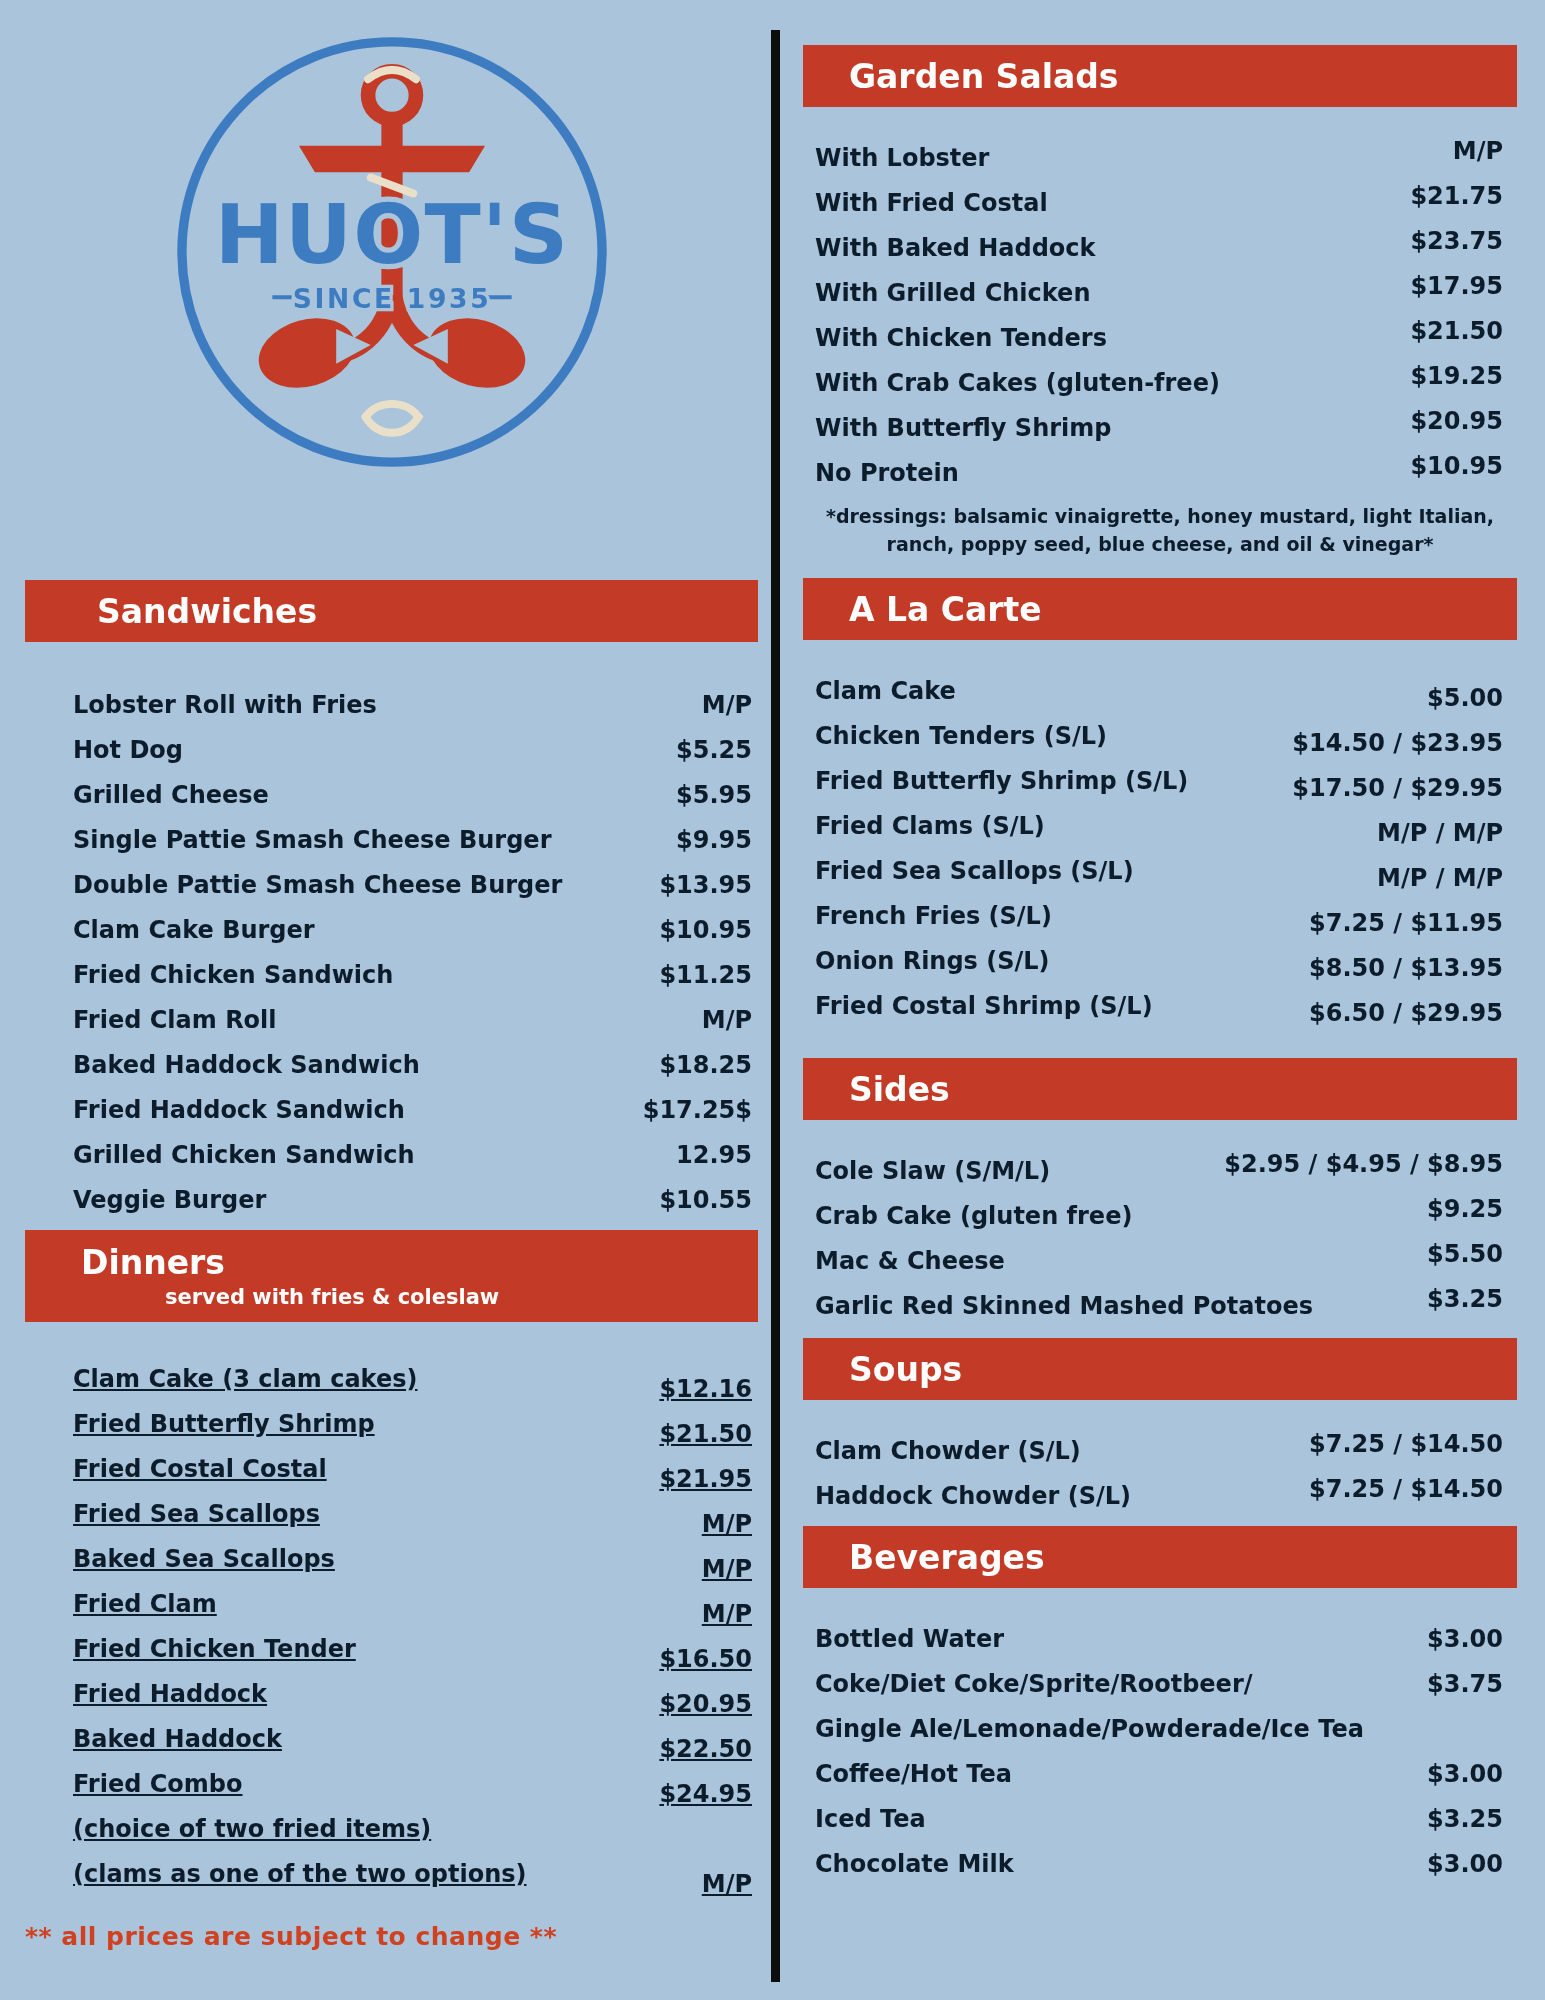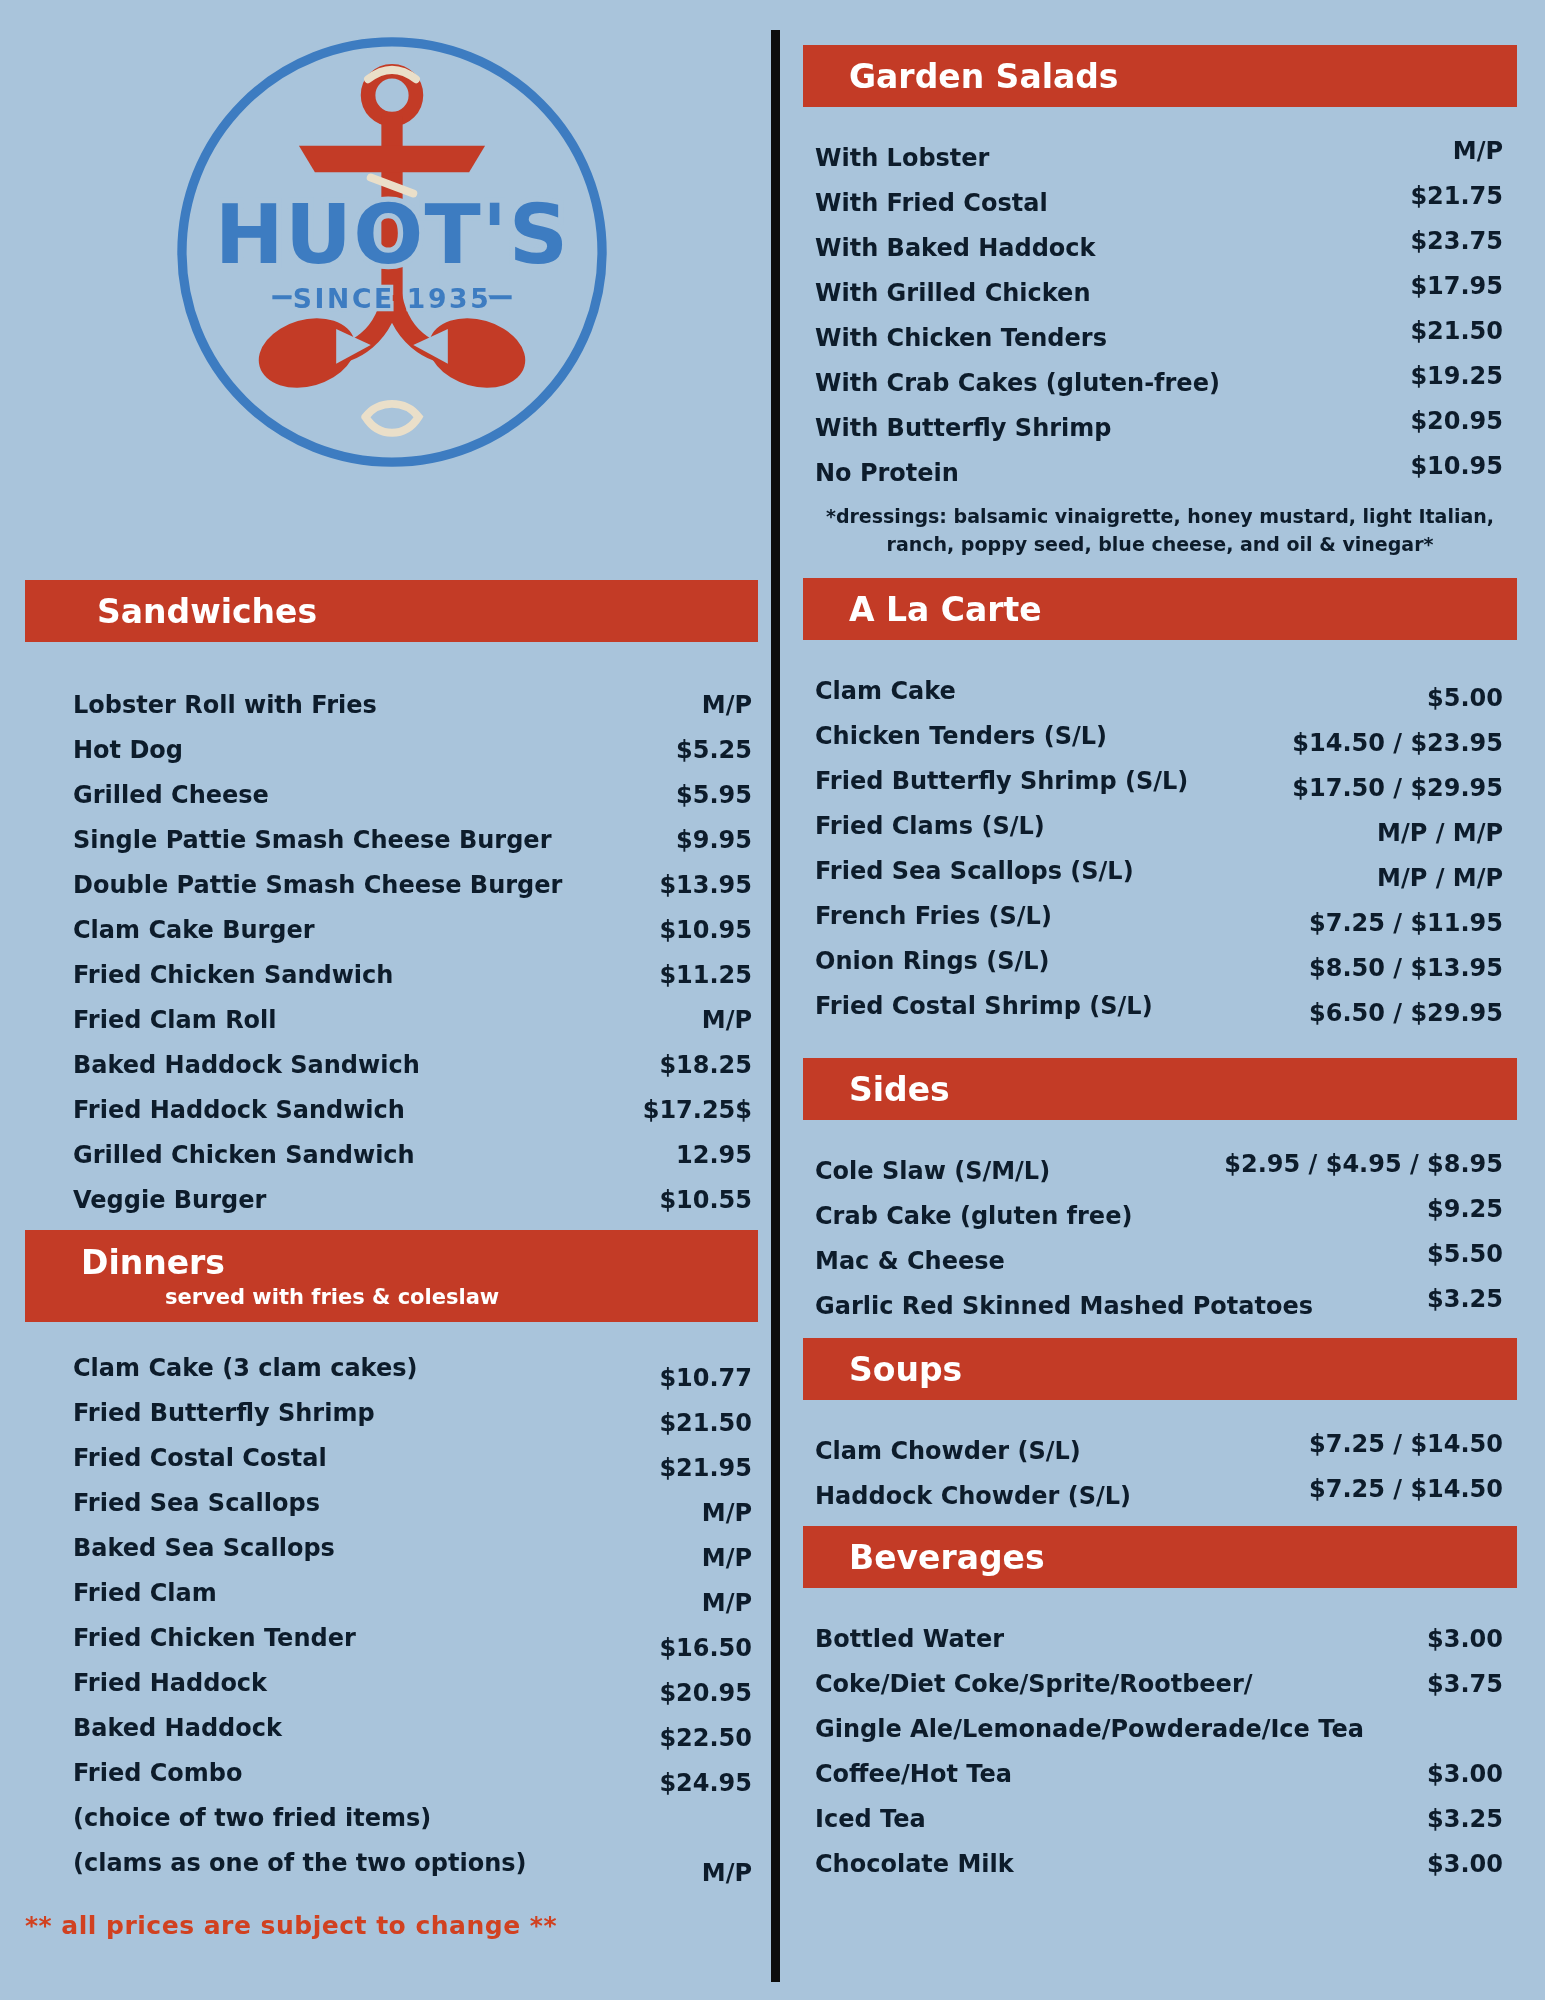--- a/index.html
+++ b/index.html
@@ -27,21 +27,21 @@
     font-weight:bold;font-size:33px;
     min-height:62px;display:flex;flex-direction:column;justify-content:center;
     padding-left:72px;
   }
   .col-right .section-bar{padding-left:46px;}
   .dinners-bar{min-height:92px;padding-left:56px;}
   .bar-subtitle{font-size:21px;margin-left:84px;margin-top:3px;}
 
   .items{padding:40px 6px 0 48px;}
   .col-right .items{padding:28px 14px 0 12px;}
-  .items-dinners{padding-top:23px;}
+  .items-dinners{padding-top:34px;text-decoration:underline;}
   .items-alacarte{padding-top:32px;}
   .items-sides{padding-top:56px;}
   .items-soups{padding-top:38px;}
   .items-beverages{padding-top:34px;}
 
   .row{display:flex;justify-content:space-between;align-items:center;height:45px;font-weight:bold;font-size:24px;}
   .item-name{white-space:nowrap;}
   .item-price{position:relative;white-space:nowrap;margin-left:12px;}
   .items-salads .item-price,.items-sides .item-price,.items-soups .item-price{top:-7px;}
   .items-alacarte .item-price{top:7px;}
@@ -169,21 +169,21 @@
     </div>
 
   <div class="section-bar dinners-bar">
     <span class="bar-title">Dinners</span>
     <span class="bar-subtitle">served with fries &amp; coleslaw</span>
   </div>
   <div class="items items-dinners">
 
       <div class="row">
         <span class="item-name">Clam Cake (3 clam cakes)</span>
-        <span class="item-price">$10.77</span>
+        <span class="item-price">$12.16</span>
       </div>
 
       <div class="row">
         <span class="item-name">Fried Butterfly Shrimp</span>
         <span class="item-price">$21.50</span>
       </div>
 
       <div class="row">
         <span class="item-name">Fried Costal Costal</span>
         <span class="item-price">$21.95</span>

